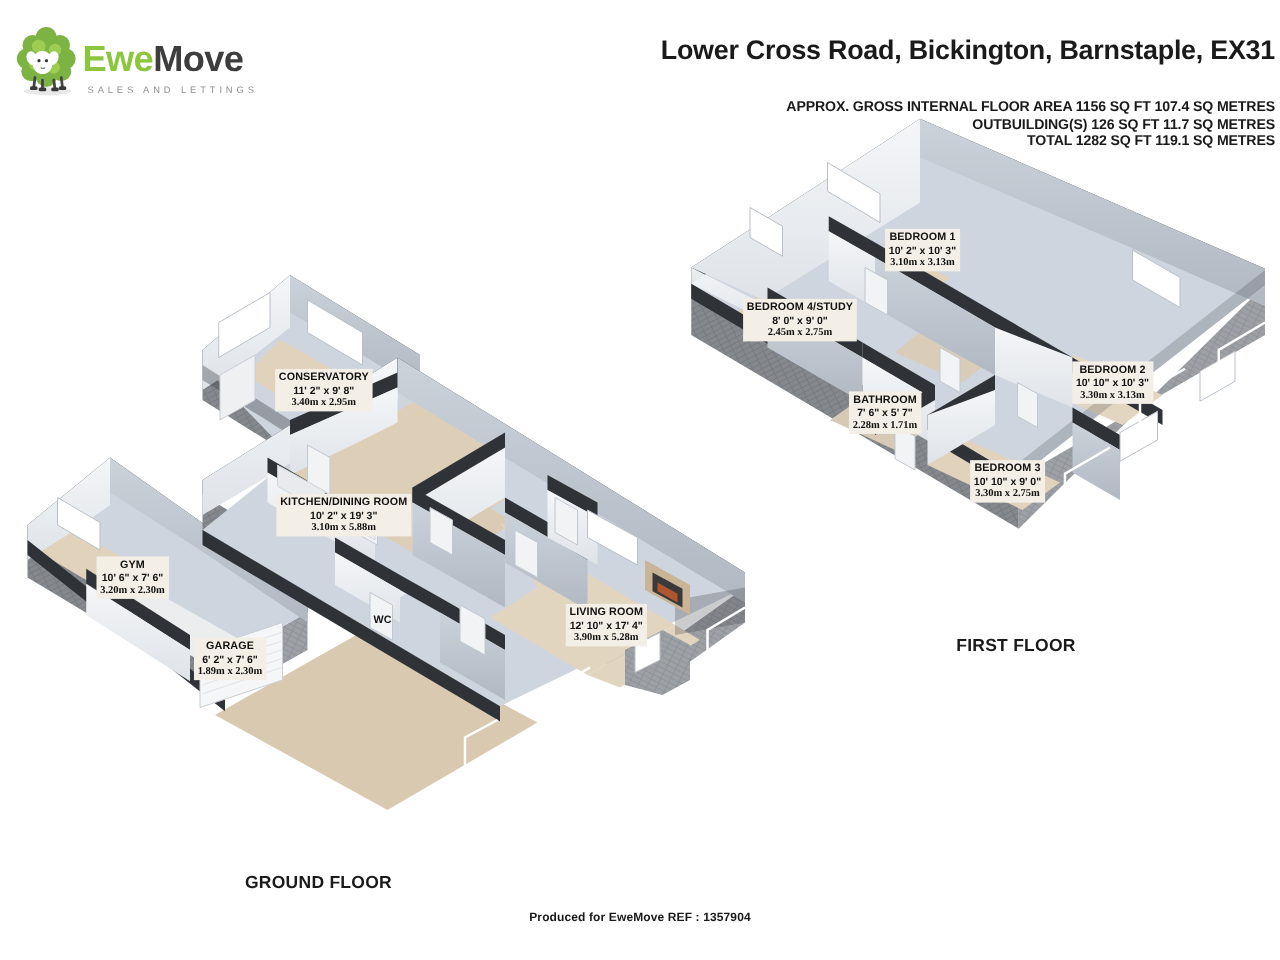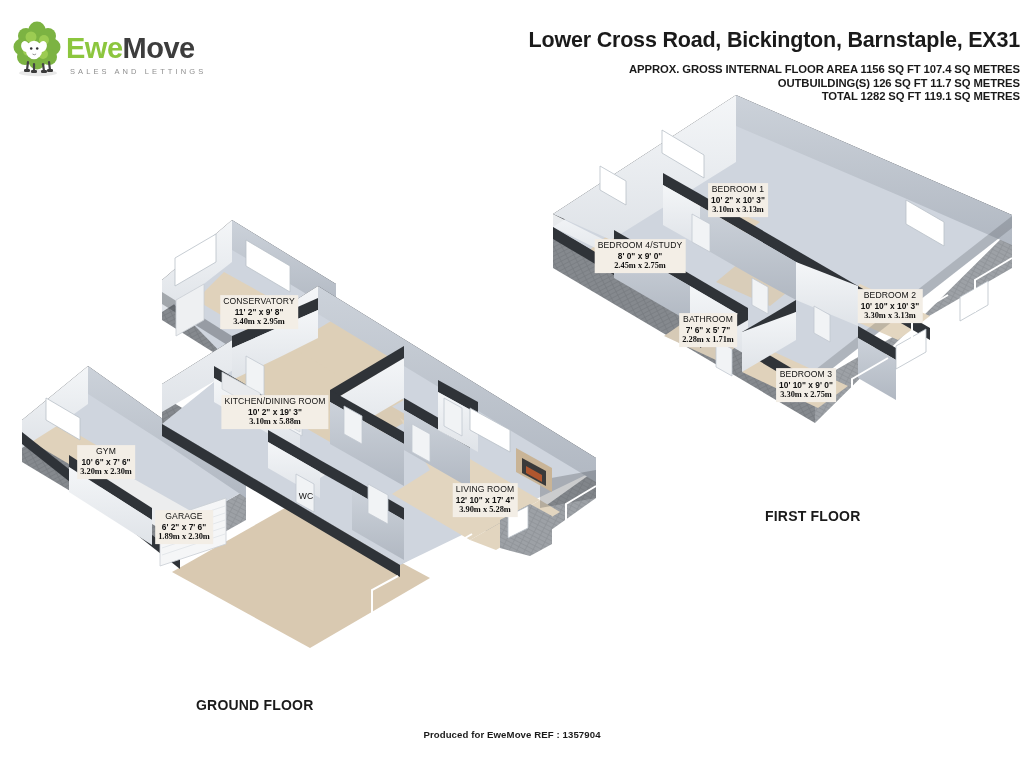--- a/index.html
+++ b/index.html
@@ -32,21 +32,21 @@
   }
 
   
   #title {
     position: absolute; left: 330px; top: 28px; width: 690px;
     text-align: right;
     font-size: 21.5px; font-weight: bold; color: #1a1a1a;
     letter-spacing: -0.2px;
   }
   #area-block {
-    position: absolute; left: 420px; top: 63px; width: 600px;
+    position: absolute; left: 420px; top: 80px; width: 600px;
     text-align: right;
     font-size: 11.3px; font-weight: bold; color: #1a1a1a;
     line-height: 13.5px; letter-spacing: -0.1px;
   }
 
   
   .floor-caption {
     position: absolute;
     font-size: 14px; font-weight: bold; color: #1a1a1a;
     letter-spacing: 0.2px;
@@ -71,21 +71,21 @@
   .room-label {
     position: absolute;
     background: #f3eee6;
     color: #111111;
     text-align: center;
     line-height: 10.6px;
     padding: 1px 3px;
     white-space: nowrap;
     transform: translate(-50%, -50%);
   }
-  .room-label .rl-name { font-size: 8.6px; font-weight: normal; letter-spacing: 0.1px; display:block; }
+  .room-label .rl-name { font-size: 8.6px; font-weight: bold; letter-spacing: 0.1px; display:block; }
   .room-label .rl-imp  { font-size: 8.4px; font-weight: bold; display:block; }
   .room-label .rl-met  { font-size: 8.4px; font-weight: bold; display:block;font-family:Liberation Serif, serif; }
   .room-label.plain { background: transparent; }
   .room-label.plain .rl-name { font-size: 8.6px; }
 </style>
 </head>
 <body>
 
 <div id="page">
 

